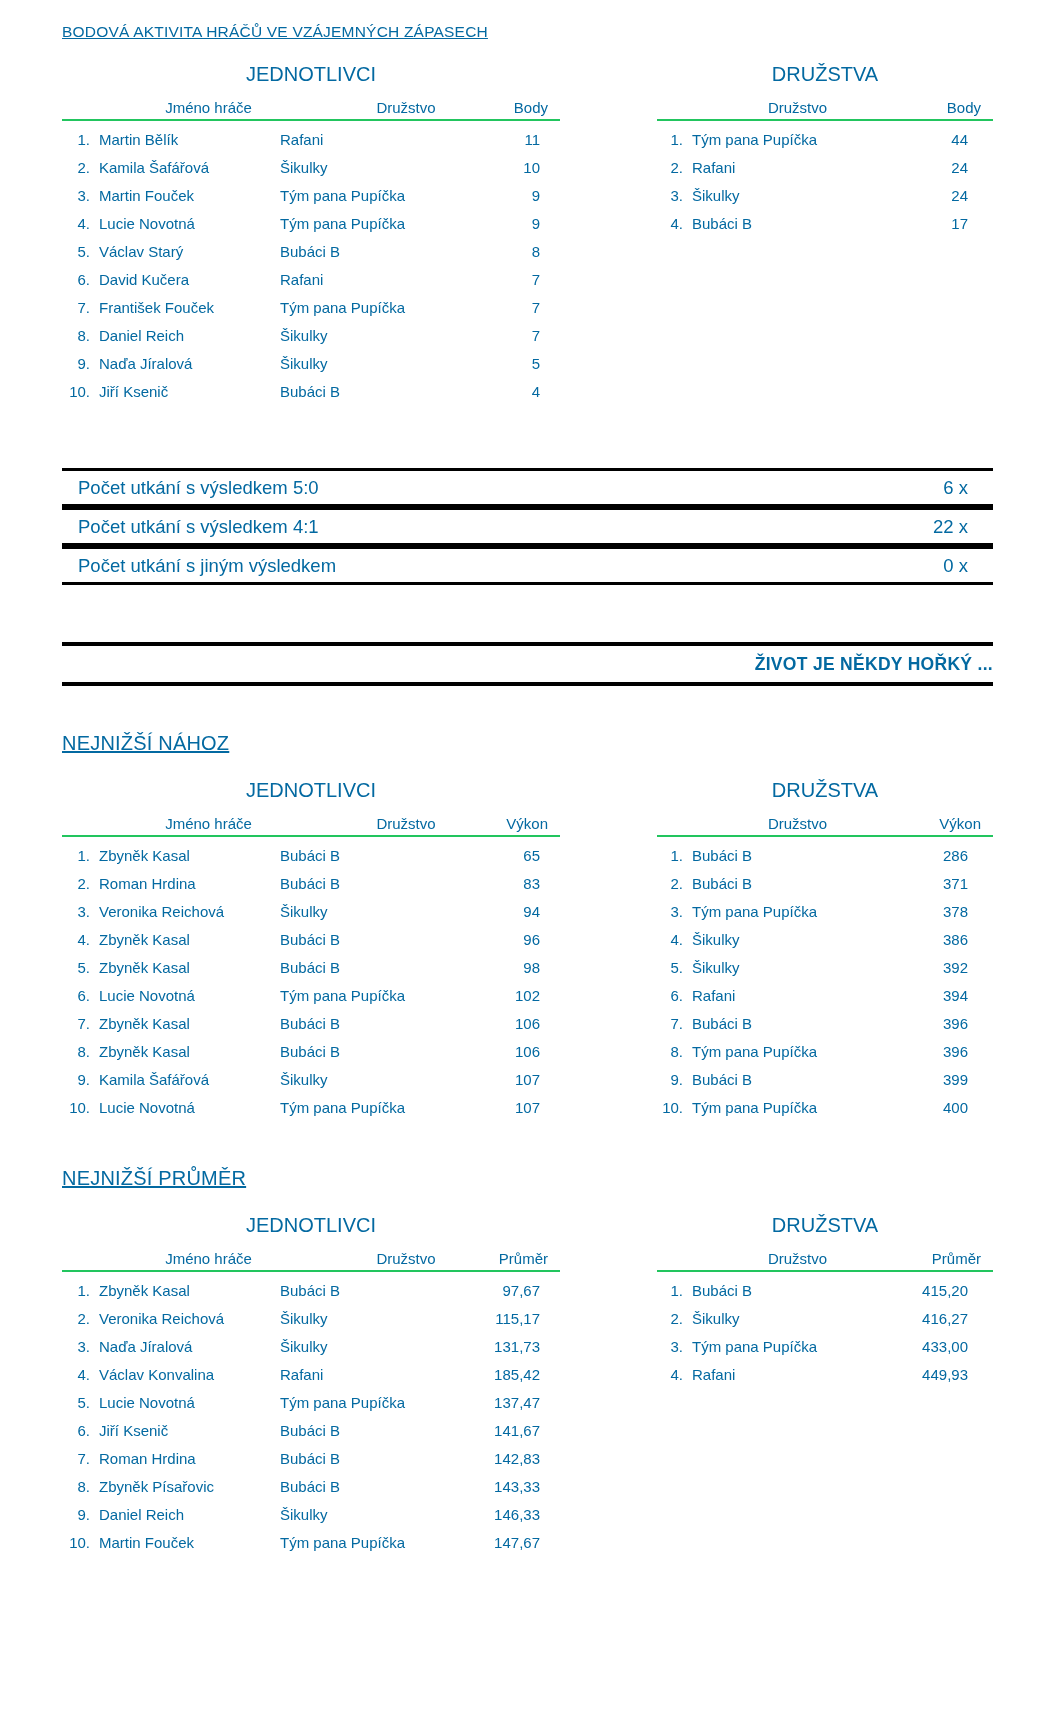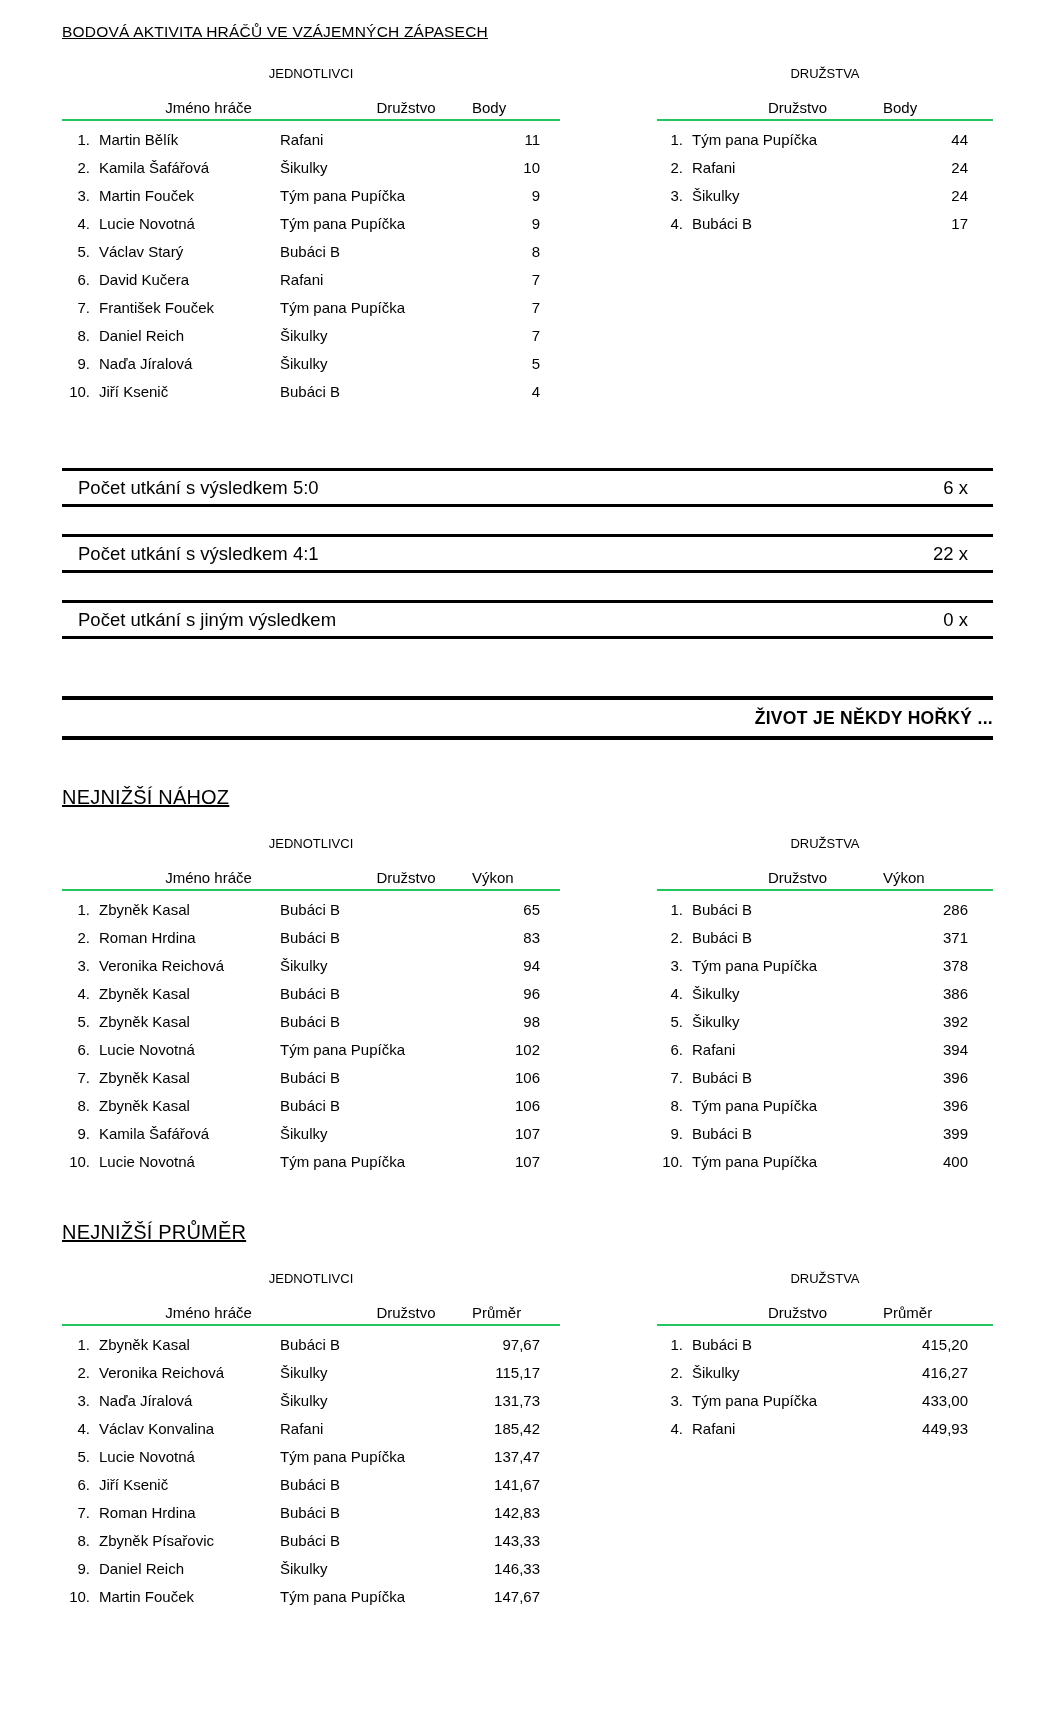--- a/index.html
+++ b/index.html
@@ -1,21 +1,21 @@
 <!DOCTYPE html>
 <html lang="cs"><head>
 <meta charset="utf-8">
 <style>
   html, body { margin: 0; padding: 0; background: #ffffff; }
   .page {
     position: relative;
     width: 1059px;
     height: 1727px;
     background: #ffffff;
-    color: #000000;
+    color: #0369a1;
     font-family: "Liberation Sans", "DejaVu Sans", sans-serif;
     font-size: 15px;
     overflow: hidden;
   }
   .content { padding-left: 62px; width: 931px; }
 
   .title {
     margin: 0; padding-top: 22px;
     font-size: 15.5px; font-weight: 400;
     text-decoration: underline;
@@ -23,45 +23,44 @@
     line-height: 19px;
   }
 
   .tables-row {
     display: flex; justify-content: space-between;
     margin-top: 24px; width: 931px;
   }
   .tbl { }
   .tbl.individuals { width: 498px; }
   .tbl.teams { width: 336px; }
-  .tbl-title { text-align: center; line-height: 18px; font-size: 13px; }
+  .tbl-title { text-align: center; line-height: 18px; font-size: 20px; }
 
   .thead { margin-top: 16px; border-bottom: 2px solid #22c55e; padding-bottom: 2px; }
   .grid3 { display: grid; grid-template-columns: 32px 186px 192px 88px; align-items: center; }
   .grid2 { display: grid; grid-template-columns: 30px 196px 110px; align-items: center; }
   .thead .h-name { grid-column: 1 / span 2; text-align: center; padding-left: 75px; }
   .thead .h-team { text-align: center; padding-left: 60px; }
   .grid2.thead-row .h-team2 { grid-column: 1 / span 2; text-align: center; padding-left: 55px; }
-  .thead .h-val { text-align: left; padding-right: 12px; }
+  .thead .h-val { text-align: right; padding-right: 12px; }
   .thead div { height: 18px; }
 
   .tbody { padding-top: 4px; }
   .row { height: 28px; }
   .c-rank { text-align: right; padding-right: 4px; }
   .c-name { padding-left: 5px; white-space: nowrap; }
   .c-team { white-space: nowrap; }
   .c-val  { text-align: right; padding-right: 20px; }
   .grid2 .c-val { padding-right: 25px; }
 
   .boxes { margin-top: 63px; }
   .count-box {
     height: 33px;
     border-top: 3px solid #000;
     border-bottom: 3px solid #000;
-    margin-bottom: 27px;
     display: flex; justify-content: space-between; align-items: center;
     padding: 0 25px 0 16px;
     font-size: 18.5px;
   }
   .count-box:last-child { margin-bottom: 0; gap: 40px; }
 
   .banner {
     margin-top: 57px;
     border-top: 4px solid #000;
     border-bottom: 4px solid #000;

